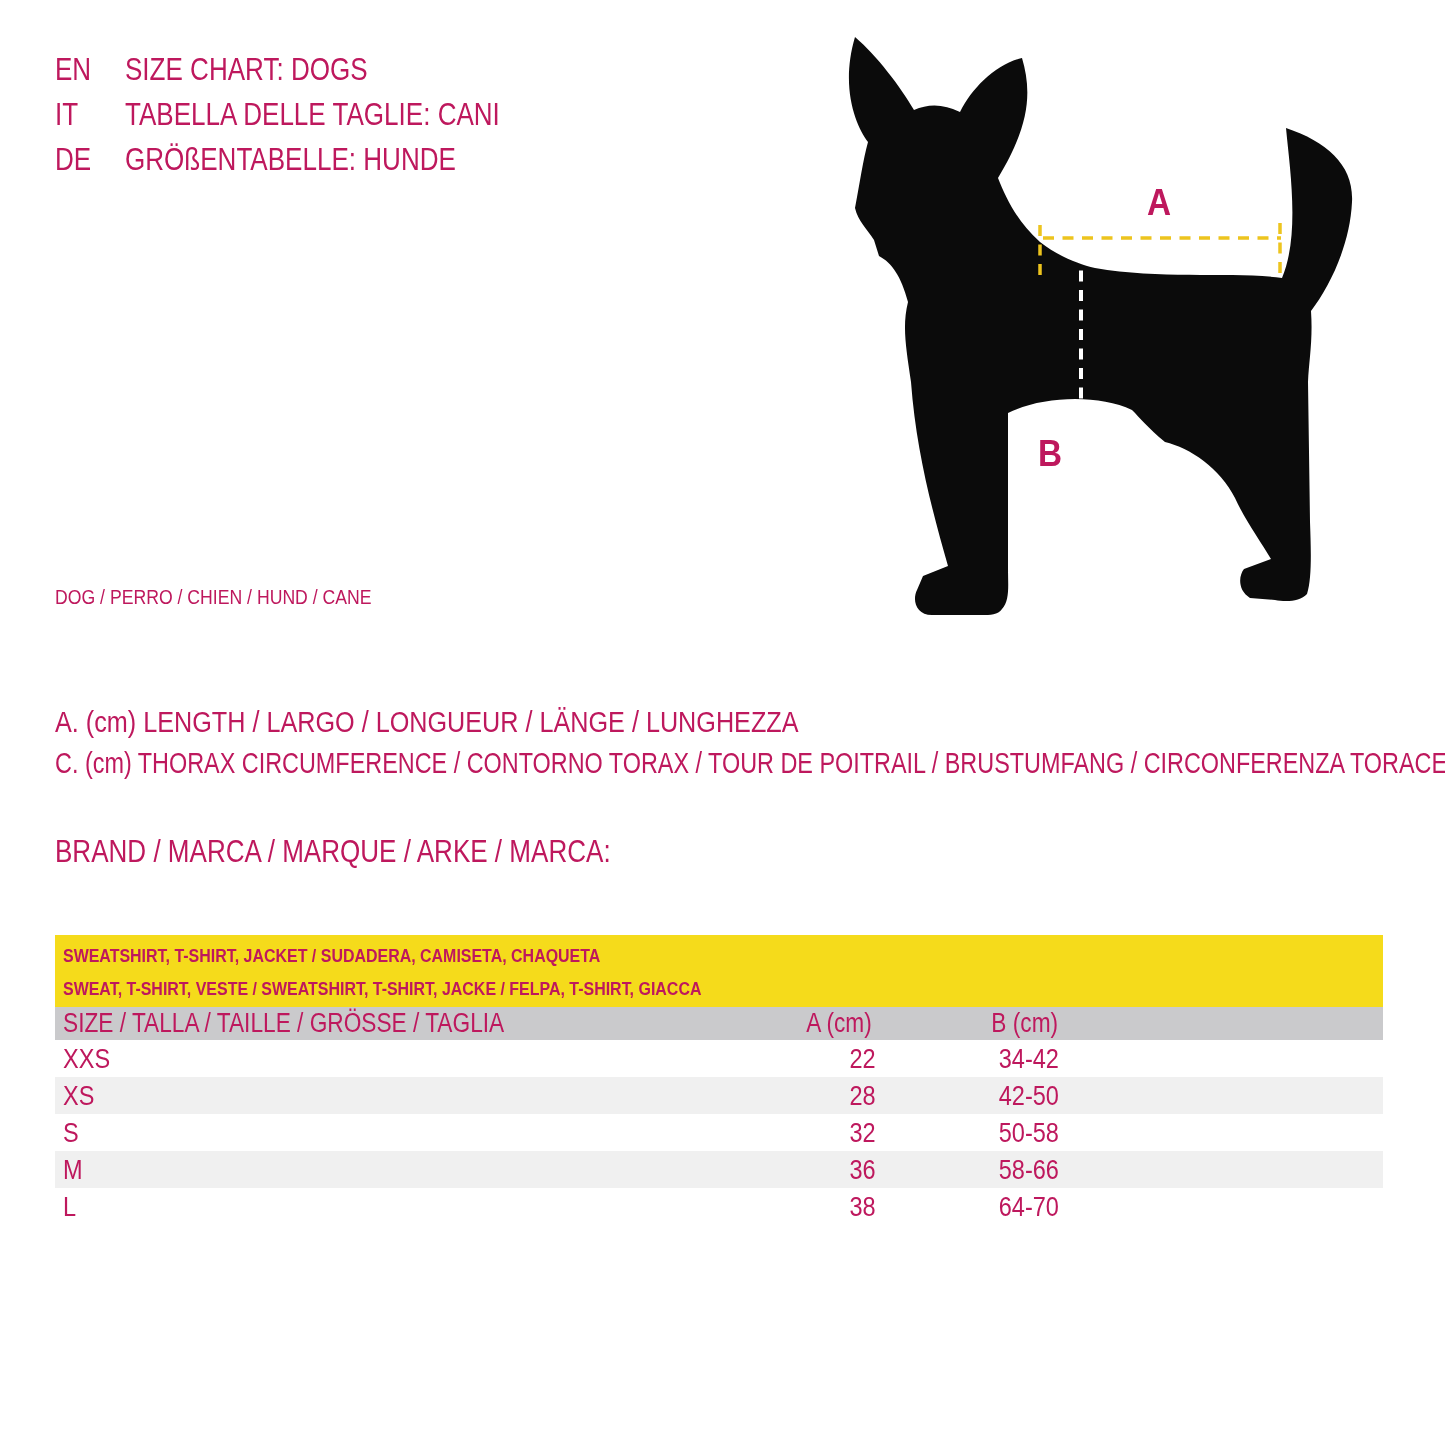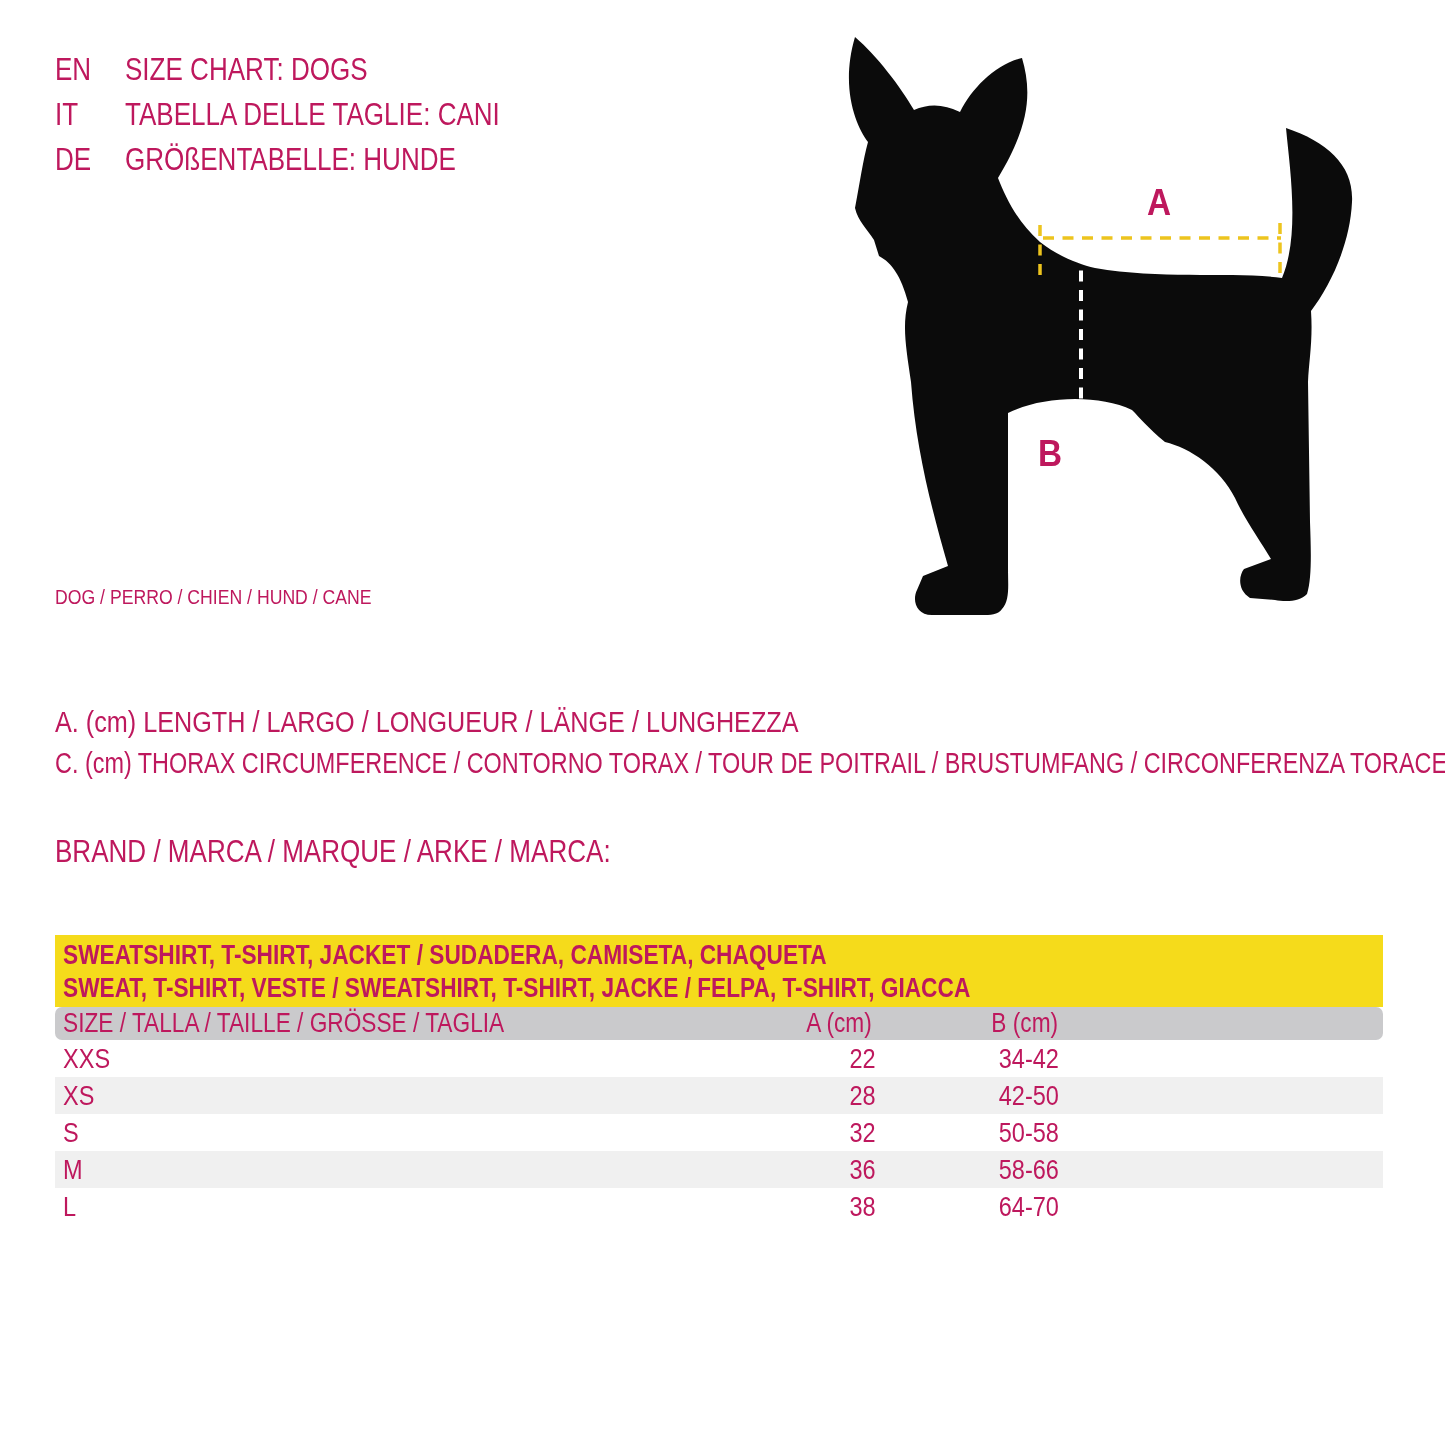--- a/index.html
+++ b/index.html
@@ -27,22 +27,22 @@
   .dog-caption { position:absolute; left:55px; top:574px; height:45px; display:flex; align-items:center; font-size:21px; }
 
   .notes { position:absolute; left:55px; top:701px; }
   .note-row { height:41px; display:flex; align-items:center; font-size:30px; }
 
   .brand-line { position:absolute; left:55px; top:829px; height:45px; display:flex; align-items:center; font-size:31px; }
 
   
   .size-table { position:absolute; left:55px; top:935px; width:1328px; }
   .st-garment { background:#F5DB1B; padding:4px 0 2px 0; }
-  .st-garment .gl { display:block; height:33px; line-height:33px; padding-left:8px; font-size:27px; font-weight:700; }
-  .st-cols  { display:grid; grid-template-columns:42% 20% 14% 24%; align-items:center; height:33px; background:#CACACC; font-size:27px;border-radius:7px; }
+  .st-garment .gl { display:block; height:33px; line-height:33px; padding-left:8px; font-size:19px; font-weight:700; }
+  .st-cols  { display:grid; grid-template-columns:42% 20% 14% 24%; align-items:center; height:33px; background:#CACACC; font-size:27px; }
   .st-row   { display:grid; grid-template-columns:42% 20% 14% 24%; align-items:center; height:37px; font-size:28px; background:#ffffff; }
   .st-row:nth-child(even) { background:#F0F0F0; }
   .cell-size { padding-left:8px; text-align:left; }
   .cell-mid  { text-align:right; }
 </style>
 </head>
 <body>
 
 <div class="sheet">
 

